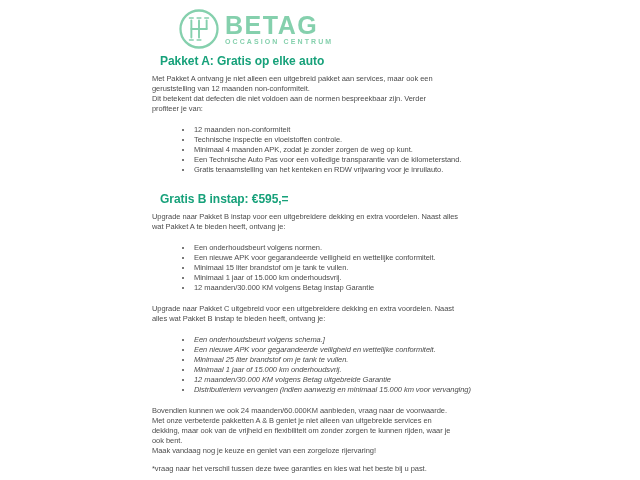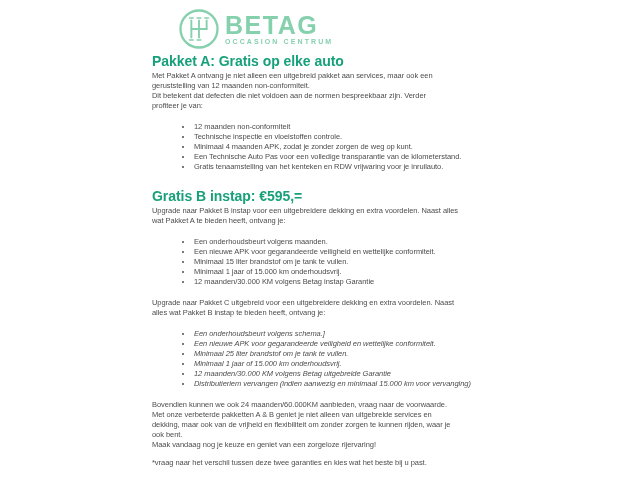--- a/index.html
+++ b/index.html
@@ -20,22 +20,22 @@
   .logo-text { display:flex; flex-direction:column; justify-content:center; }
   .brand-name {
     font-size:25px; line-height:24px; font-weight:bold;
     letter-spacing:1.5px; color:#85d0ad;
   }
   .brand-tagline {
     font-size:7px; line-height:8px; font-weight:bold;
     letter-spacing:2.1px; color:#85d0ad; margin-top:1px;
   }
   .section-heading {
-    font-weight:bold; font-size:14px; line-height:10px; color:#17a17a;
-    margin:0;
+    font-weight:bold; font-size:12px; line-height:10px; color:#17a17a;
+    margin:8px;
   }
   .para { margin:0; white-space:pre-line; }
   ul.bullets { margin:11px; padding:0 0 0 30px; }
   ul.bullets li { margin:0; padding:0 0 0 1px; line-height:10px; }
   .mt-logo-gap { margin-top:6px; }
   .mt-para { margin-top:5px; }
   .mt-bullets-a { margin-top:3px; }
   .mt-head-b { margin-top:19px; }
   .mt-bullets-b { margin-top:10px; }
   .mt-head-c { margin-top:15px; }
@@ -86,21 +86,21 @@
         <li>Een Technische Auto Pas voor een volledige transparantie van de kilometerstand.</li>
         <li>Gratis tenaamstelling van het kenteken en RDW vrijwaring voor je inruilauto.</li>
       </ul>
   </div>
 
   <div>
     <p class="section-heading mt-head-b">Gratis B instap: €595,=</p>
     <p class="para mt-para">Upgrade naar Pakket B instap voor een uitgebreidere dekking en extra voordelen. Naast alles
 wat Pakket A te bieden heeft, ontvang je:</p>
     <ul class="bullets mt-bullets-b">
-        <li>Een onderhoudsbeurt volgens maanden.</li>
+        <li>Een onderhoudsbeurt volgens normen.</li>
         <li>Een nieuwe APK voor gegarandeerde veiligheid en wettelijke conformiteit.</li>
         <li>Minimaal 15 liter brandstof om je tank te vullen.</li>
         <li>Minimaal 1 jaar of 15.000 km onderhoudsvrij.</li>
         <li>12 maanden/30.000 KM volgens Betag instap Garantie</li>
       </ul>
   </div>
 
   <div>
     <p class="para mt-para">Upgrade naar Pakket C uitgebreid voor een uitgebreidere dekking en extra voordelen. Naast
 alles wat Pakket B instap te bieden heeft, ontvang je:</p>

